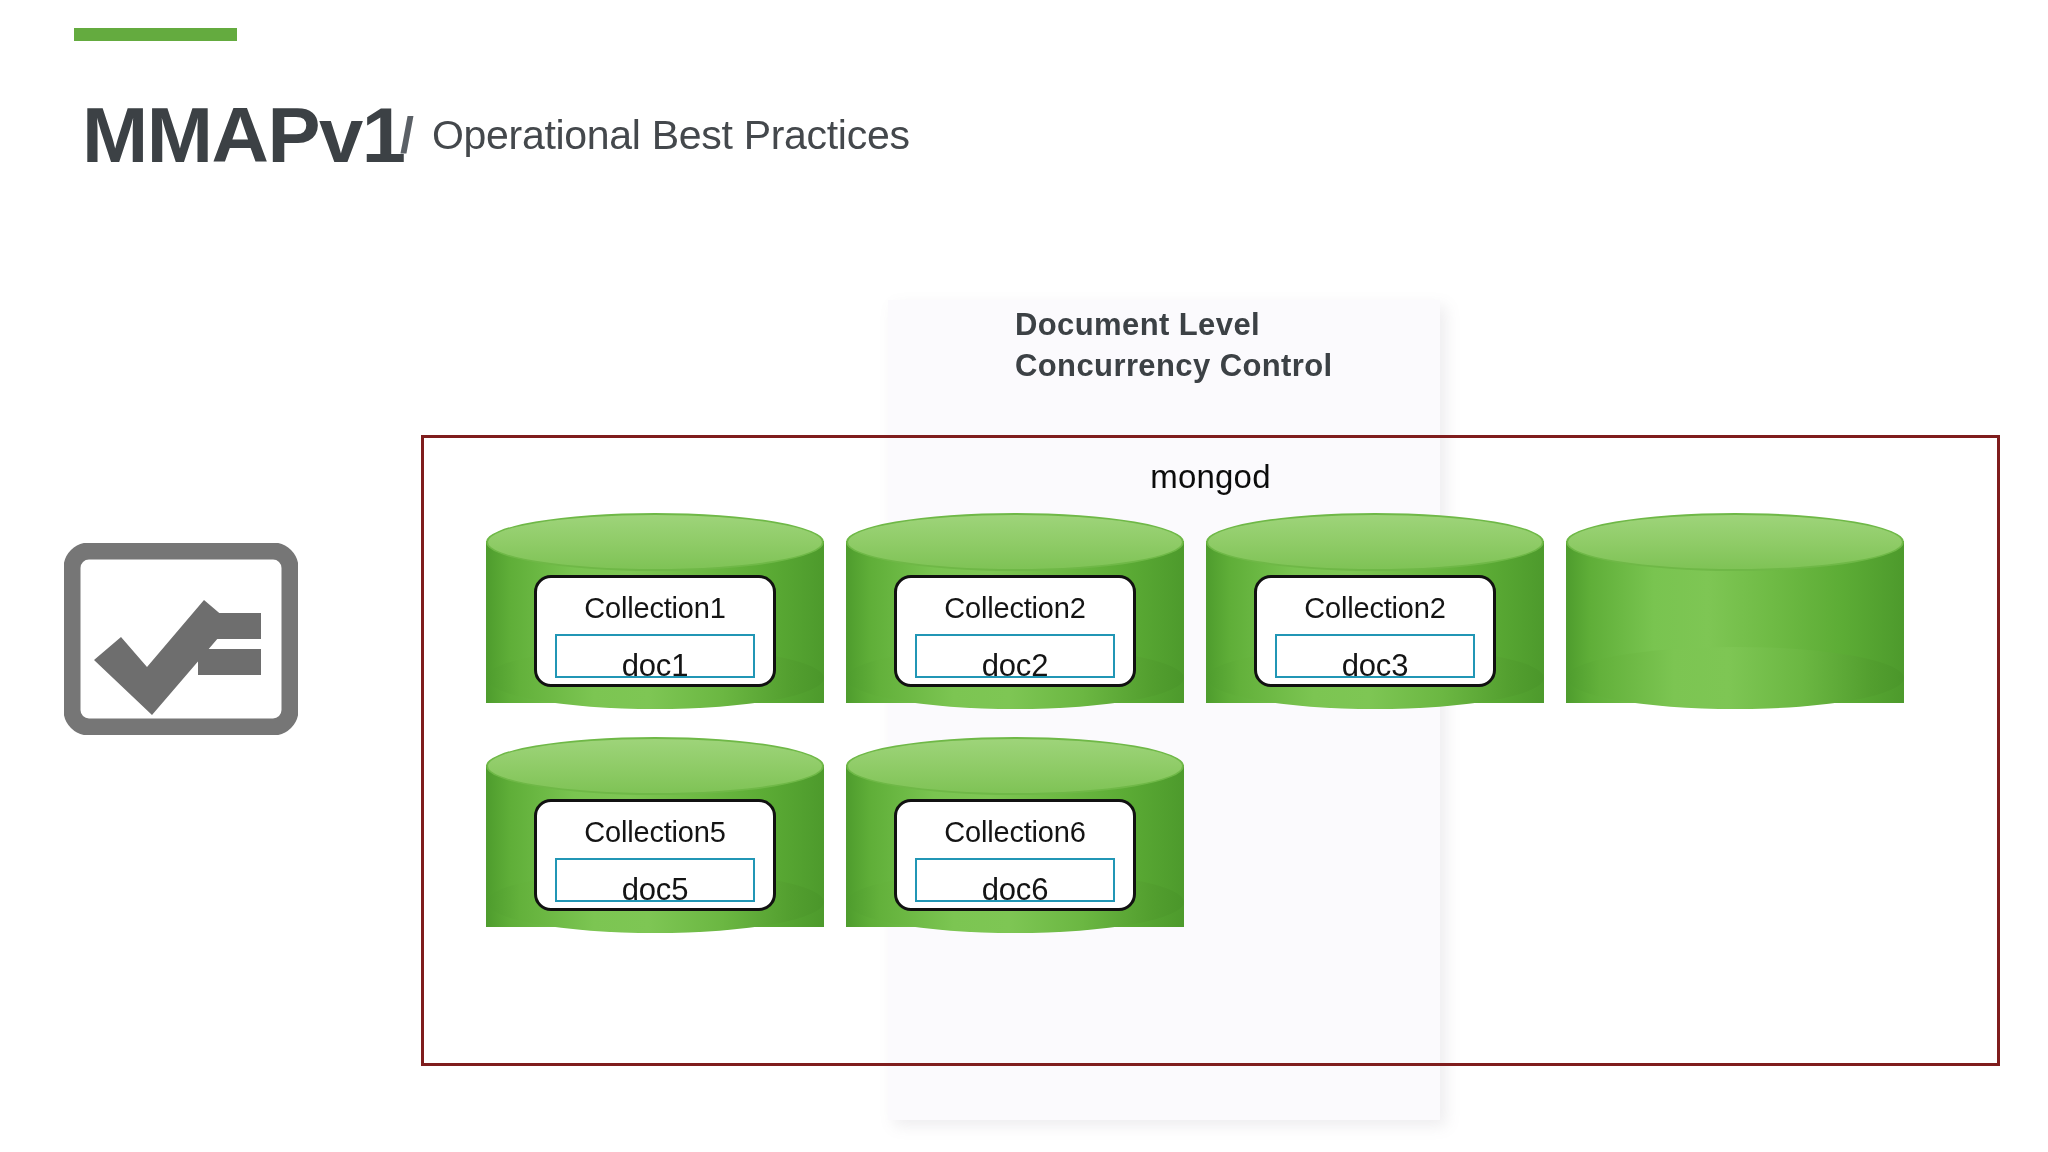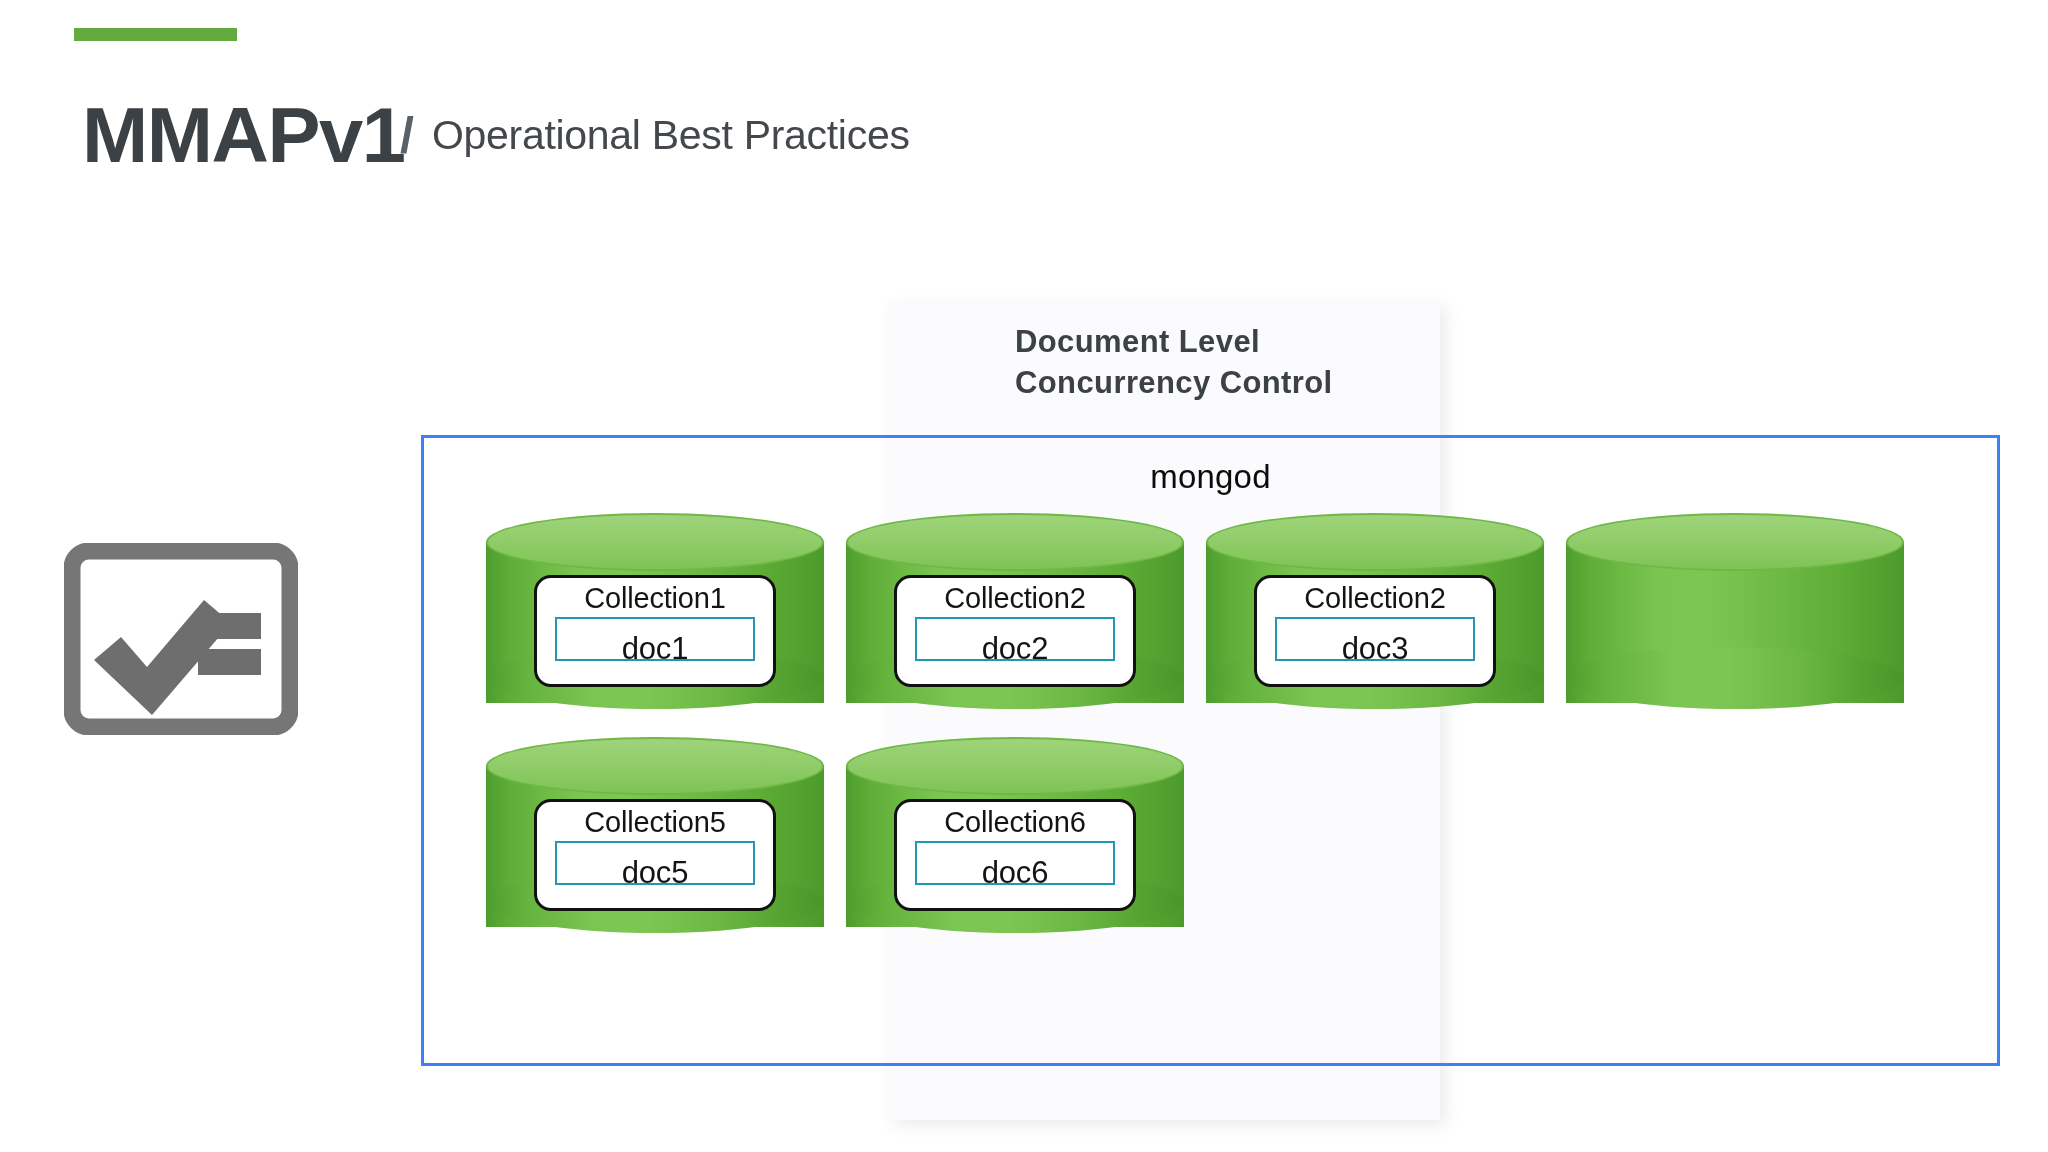--- a/index.html
+++ b/index.html
@@ -82,31 +82,30 @@
   .section-heading {
     position: absolute;
     left: 1015px;
     top: 305px;
     width: 430px;
     font-size: 31px;
     font-weight: bold;
     color: #3c4145;
     line-height: 1.32;
     letter-spacing: 0.4px;
-    margin-top: 17px;
   }
 
   
   .mongod-box {
     position: absolute;
     left: 421px;
     top: 435px;
     width: 1579px;
     height: 631px;
-    border: 3px solid #3b82f6;
+    border: 3px solid #7f1d1d;
     background: transparent;
     box-sizing: border-box;
   }
   .mongod-label {
     position: absolute;
     left: 0;
     right: 0;
     top: 20px;
     text-align: center;
     font-size: 33px;
@@ -185,21 +184,22 @@
     width: 242px;
     height: 112px;
     background: #ffffff;
     border: 3px solid #111111;
     border-radius: 17px;
     box-sizing: border-box;
     display: flex;
     flex-direction: column;
     align-items: center;
     justify-content: flex-start;
-    padding-top: 5px;
+    padding-top: 15px;
+    gap: 7px;
   }
   .coll-name {
     font-size: 29px;
     color: #141414;
     line-height: 1.1;
     letter-spacing: -0.2px;
   }
   .doc-box {
     margin-top: 2px;
     width: 200px;

